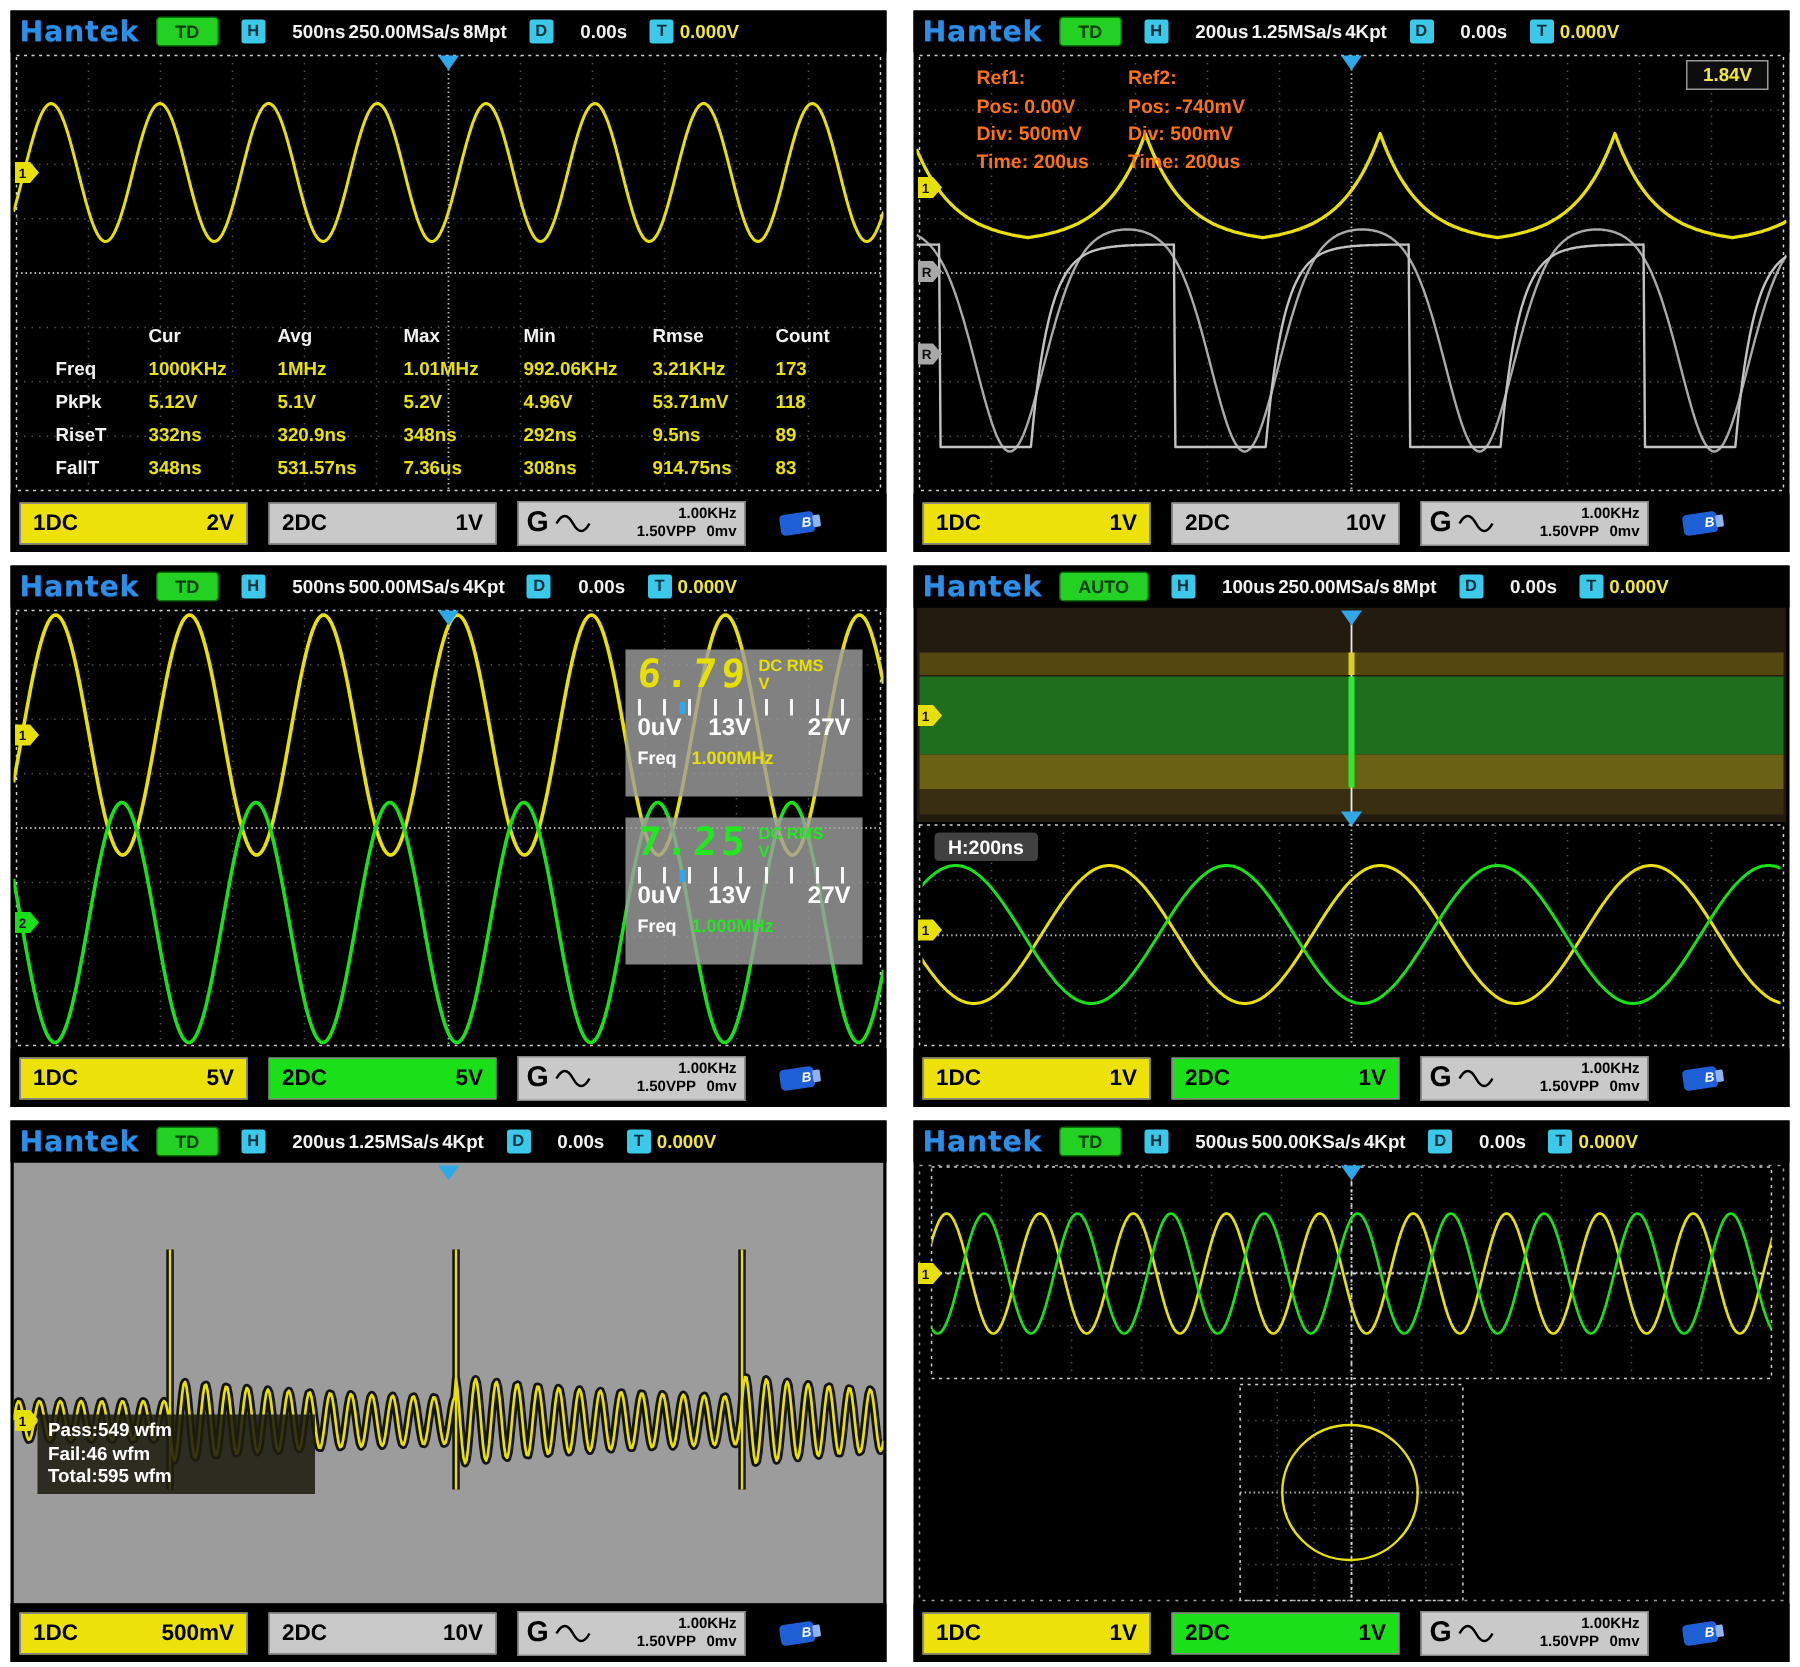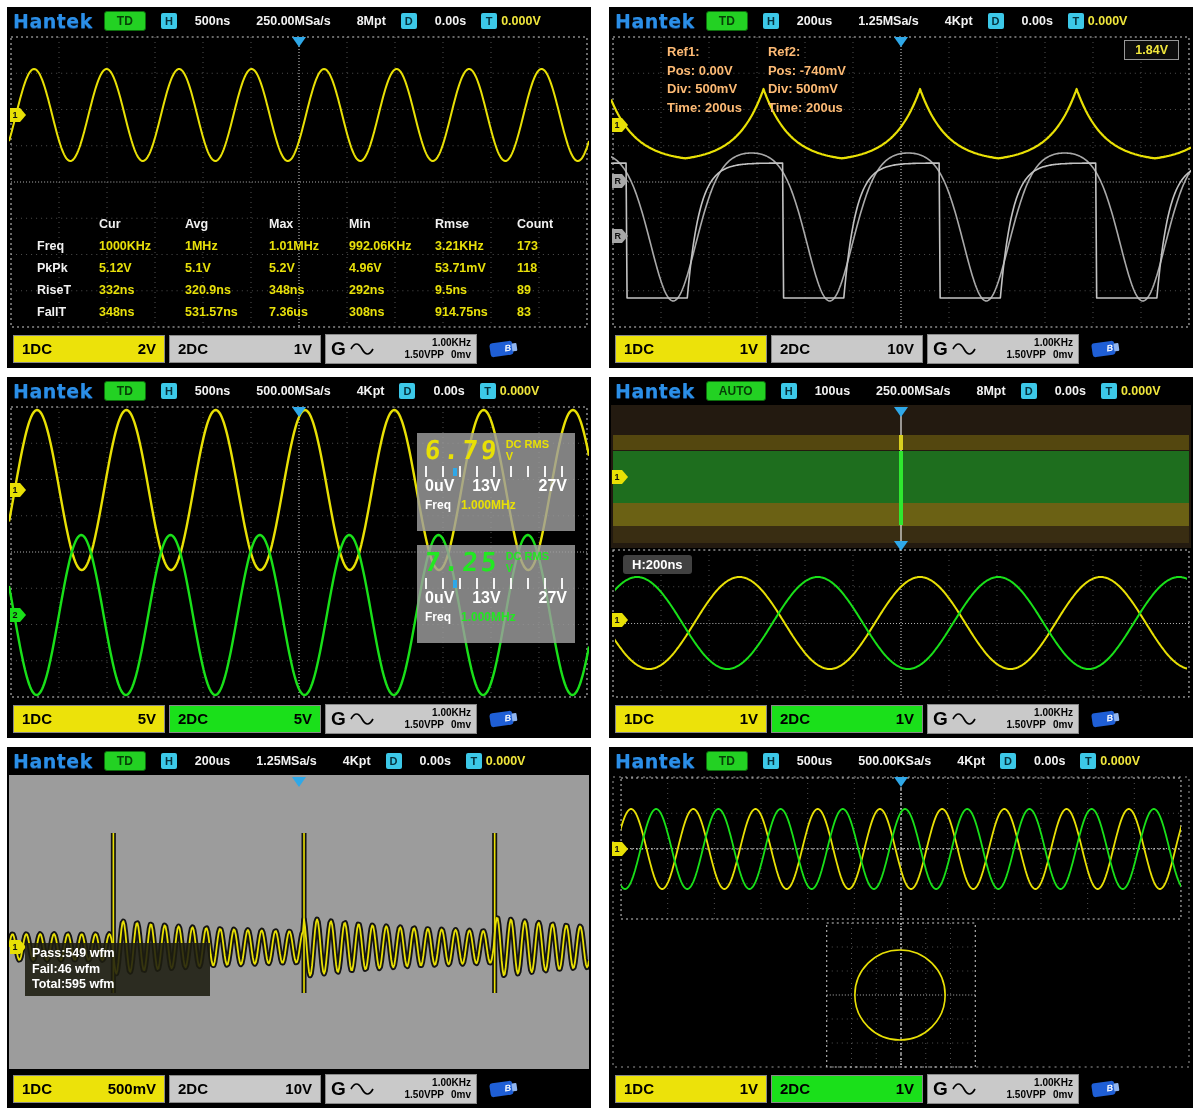--- a/index.html
+++ b/index.html
@@ -3,42 +3,42 @@
 <meta charset="utf-8">
 <style>
 *{margin:0;padding:0;box-sizing:border-box}
 html,body{width:1200px;height:1111px;background:#fff;font-family:"Liberation Sans",sans-serif;overflow:hidden;position:relative}
 .panel{position:absolute;width:584px;height:361px;background:#000}
 .topbar{height:28px;display:flex;align-items:center;padding:0 6px;position:relative;background:#000}
 .logo{color:#2b8fe8;font-size:19px;font-weight:800;letter-spacing:.5px;font-family:"DejaVu Sans",sans-serif;text-shadow:0 1px 0 #123c6e}
 .mode{background:#23d123;color:#073f07;font-weight:700;font-size:12px;border-radius:3px;padding:2px 12px;margin-left:11px;border:1px solid #0c6e0c;text-align:center}
 .chip{min-width:16px;height:16px;background:#3cc8e8;color:#04303c;font-weight:700;font-size:11px;display:flex;align-items:center;justify-content:center;border-radius:2px;margin-left:15px}
 .sv{color:#f2f2f2;font-size:12.5px;font-weight:700;margin-left:18px;white-space:nowrap}
-.sv.gap{margin-left:26px}
+.sv.gap{margin-left:2px}
 .sv.trig{color:#f0e63c;margin-left:4px}
 .screen{position:absolute;top:28px;left:2px;width:580px;height:294px}
 .screen svg{position:absolute;left:0;top:0;width:100%;height:100%}
-.botbar{position:absolute;bottom:0;left:0;right:0;height:39px;display:flex;align-items:center;padding:0 6px;gap:4px;background:#000}
+.botbar{position:absolute;bottom:0;left:0;right:0;height:39px;display:flex;align-items:center;padding:0 6px;gap:14px;background:#000}
 .chbox{width:152px;height:28px;border:1px solid #888;display:flex;justify-content:space-between;align-items:center;padding:0 8px;font-weight:700;font-size:15px;color:#000}
 .ch1{background:#ece20a}
 .ch2g{background:#c9c9c9}
 .ch2gr{background:#1ae01a}
 .genbox{width:152px;height:30px;background:#c9c9c9;border:1px solid #888;display:flex;align-items:center;padding:0 5px;color:#000}
 .genG{font-size:19px;font-weight:700;margin-right:4px}
 .genvals{flex:1;display:flex;flex-direction:column;align-items:flex-end;font-size:10px;font-weight:700;line-height:12px}
 .genrow2{display:flex;gap:7px}
 .usb{width:23px;height:14px;background:#1f5fd6;border-radius:3px;margin-left:9px;position:relative;transform:rotate(-8deg)}
 .usb::after{content:"";position:absolute;right:-4px;top:3px;width:5px;height:8px;background:#8fb4ef;border-radius:1px}
 .usb span{position:absolute;right:2px;top:2px;color:#fff;font-size:9px;font-style:italic;font-weight:700}
 .mtable{position:absolute;left:28px;right:6px;top:178px;font-weight:700;font-size:12.5px}
 .mrow{display:grid;grid-template-columns:62px 86px 84px 80px 86px 82px 1fr;height:22px;align-items:center}
 .mcell{white-space:nowrap}
 .mh,.mlabel{color:#f2f2f2}
 .mval{color:#e8e00a}
-.refs{position:absolute;top:8px;left:56px;display:flex;gap:26px;color:#fdba74;font-size:13px;font-weight:700;line-height:18.5px}
+.refs{position:absolute;top:8px;left:40px;display:flex;gap:26px;color:#f97316;font-size:13px;font-weight:700;line-height:18.5px}
 .vbadge{position:absolute;top:5px;right:12px;border:1px solid #999;background:#0d0d0d;color:#f0e63c;font-weight:700;font-size:12.5px;padding:2px 10px}
 .dvm{position:absolute;left:408px;width:158px;height:98px;background:rgba(158,158,158,.82);padding:2px 8px 0 8px}
 .dvm1{top:28px}.dvm2{top:140px}
 .dvm-top{display:flex;align-items:flex-start;gap:6px}
 .dvm-val{font-family:"DejaVu Sans Mono",monospace;font-size:26px;font-weight:700;letter-spacing:3px;line-height:30px;transform:skewX(-4deg)}
 .dvm-meta{display:flex;flex-direction:column;font-size:11px;font-weight:700;line-height:12px;padding-top:3px}
 .cy{color:#e8e005}.cg{color:#22e822}
 .dvm-ticks{position:relative;height:11px;margin-top:1px;background:repeating-linear-gradient(90deg,#f5f5f5 0 2px,transparent 2px 17px)}
 .dvm-cursor{position:absolute;left:28px;top:2px;width:4px;height:8px;background:#2fa8e8}
 .dvm-scale{display:flex;justify-content:space-between;color:#fff;font-weight:700;font-size:16px}

